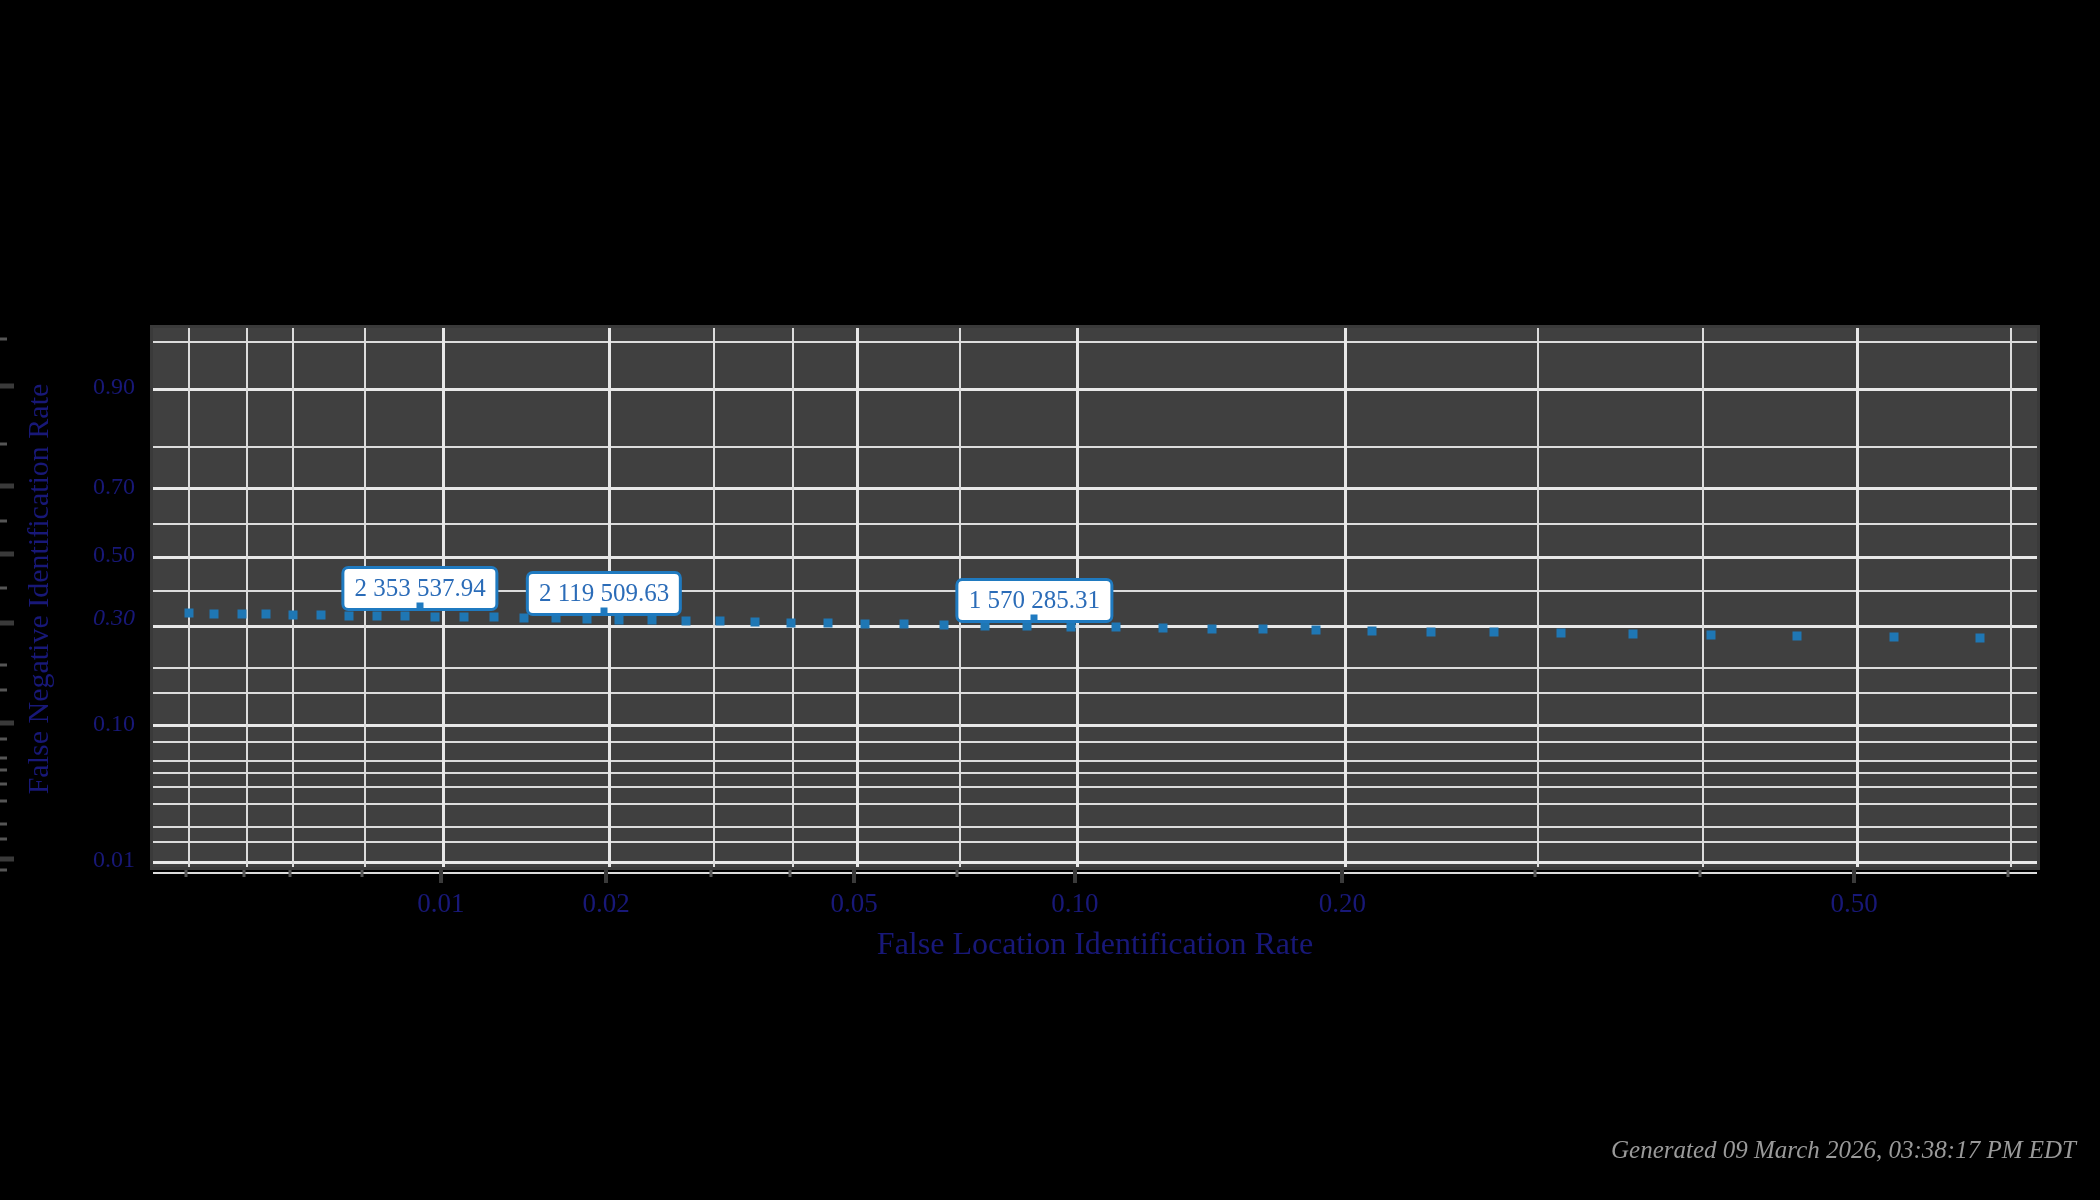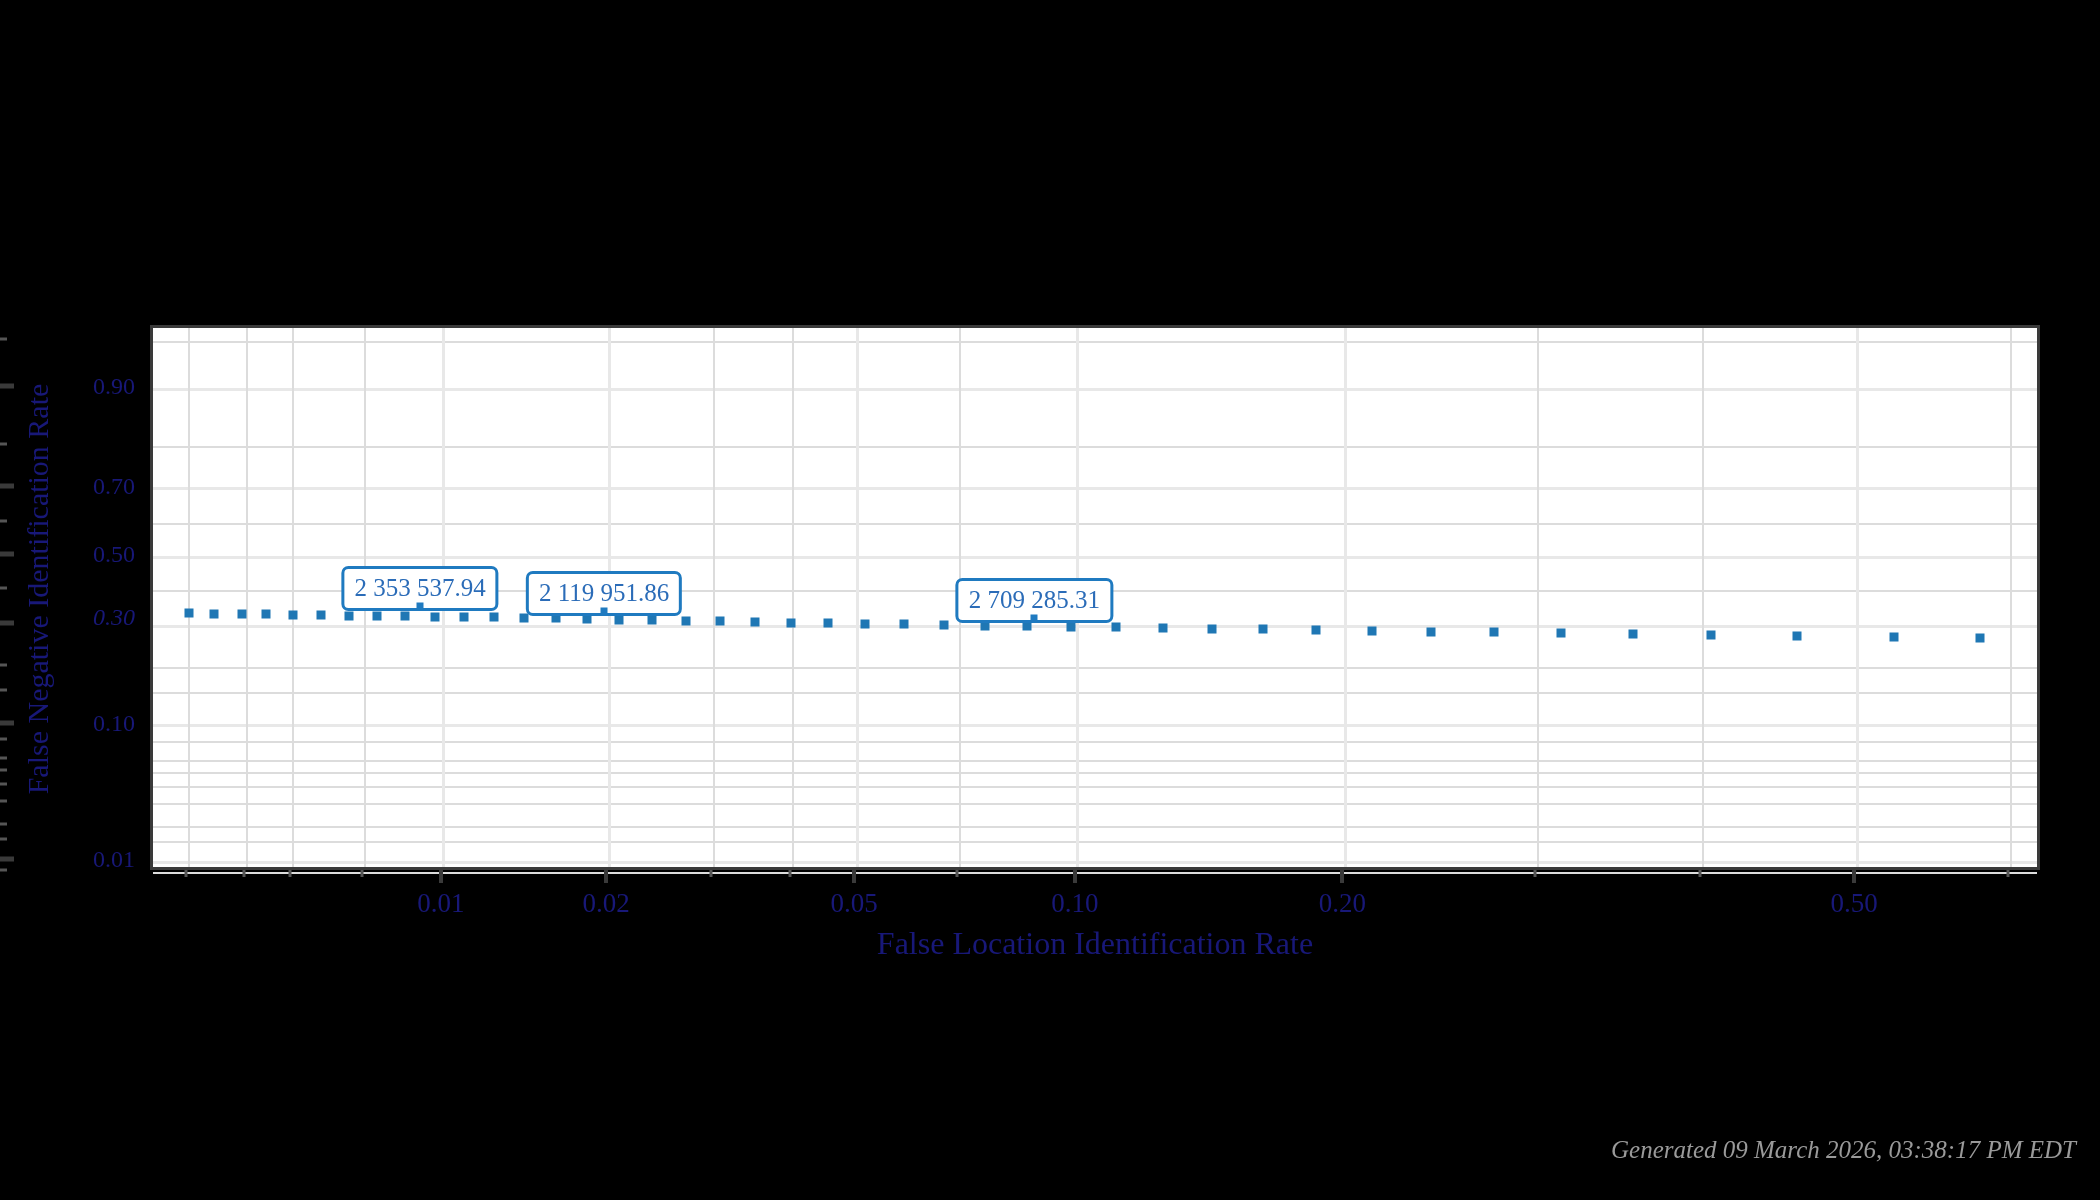--- a/index.html
+++ b/index.html
@@ -50,21 +50,21 @@
     white-space: nowrap;
   }
 
   
   #plot-panel {
     position: absolute;
     left: 150px;
     top: 325px;
     width: 1890px;
     height: 545px;
-    background: #ffffff;
+    background: #404040;
     border: 3px solid #3a3a3a;
     box-sizing: border-box;
   }
   #grid-layer, #data-layer, #annotation-layer {
     position: absolute;
     left: 0; top: 0;
     width: 100%;
     height: 100%;
   }
   .gridline-h {
@@ -311,23 +311,23 @@
         <div class="data-dot" style="left: 1407.68px; top: 305.144px; background: rgb(31, 119, 180);"></div>
         <div class="data-dot" style="left: 1479.74px; top: 305.922px; background: rgb(31, 119, 180);"></div>
         <div class="data-dot" style="left: 1558.03px; top: 306.702px; background: rgb(31, 119, 180);"></div>
         <div class="data-dot" style="left: 1644.39px; top: 307.878px; background: rgb(31, 119, 180);"></div>
         <div class="data-dot" style="left: 1741.14px; top: 309.061px; background: rgb(31, 119, 180);"></div>
         <div class="data-dot" style="left: 1827.01px; top: 310.25px; background: rgb(31, 119, 180);"></div>
       </div>
     <div id="annotation-layer">
         <div class="annotation" style="left: 267.21px; top: 238.093px;">2 353 537.94</div>
         <div class="annotation-stem" style="left: 267.21px; top: 278.093px;"></div>
-        <div class="annotation" style="left: 451.067px; top: 242.821px;">2 119 951.86</div>
+        <div class="annotation" style="left: 451.067px; top: 242.821px;">2 119 509.63</div>
         <div class="annotation-stem" style="left: 451.067px; top: 282.821px;"></div>
-        <div class="annotation" style="left: 881.31px; top: 250.257px;">2 709 285.31</div>
+        <div class="annotation" style="left: 881.31px; top: 250.257px;">1 570 285.31</div>
         <div class="annotation-stem" style="left: 881.31px; top: 290.257px;"></div>
       </div>
   </div>
 
   <div id="y-tick-area">
       <div class="ytick-mark minor" style="top: 13.8505px;"></div>
       <div class="ytick-mark minor" style="top: 119.126px;"></div>
       <div class="ytick-mark minor" style="top: 196.275px;"></div>
       <div class="ytick-mark minor" style="top: 262.713px;"></div>
       <div class="ytick-mark minor" style="top: 339.862px;"></div>

